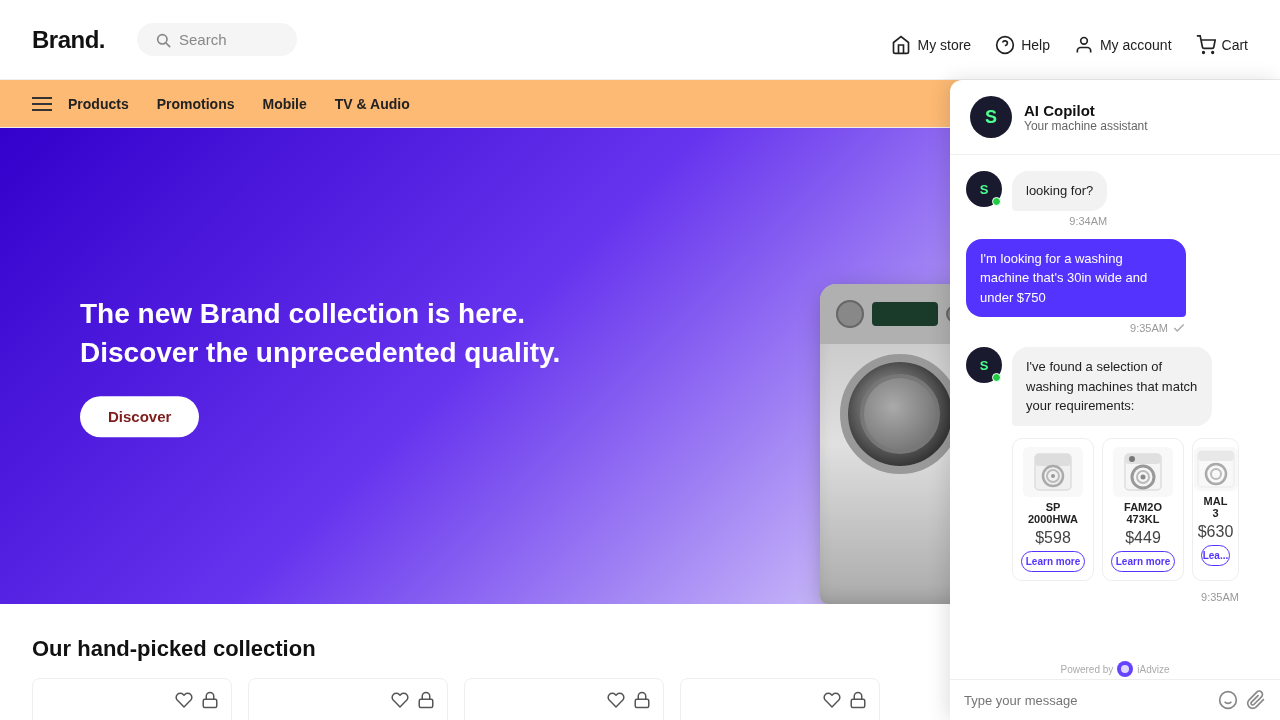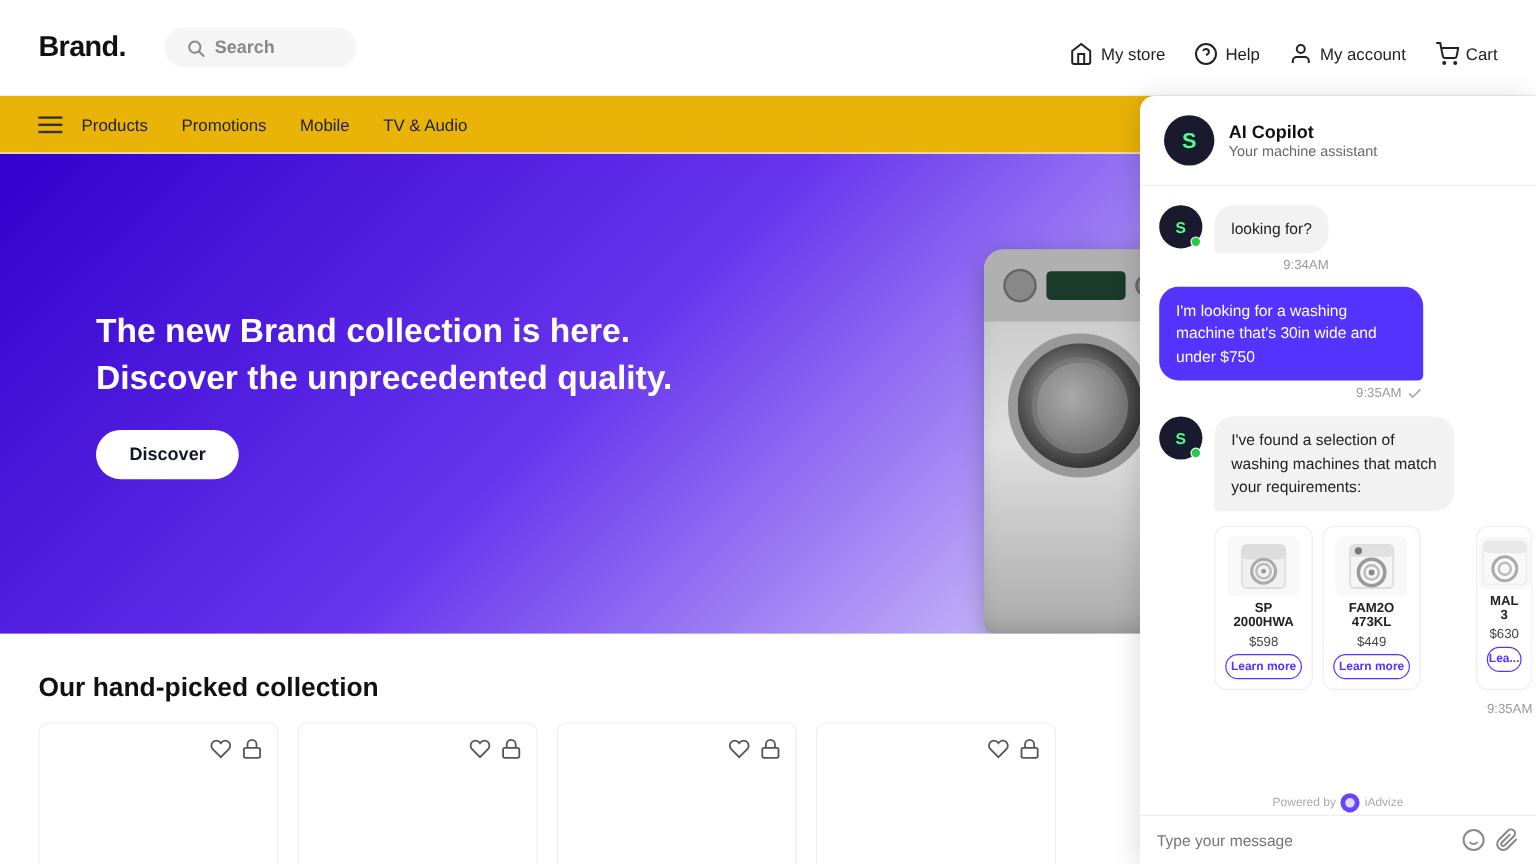--- a/index.html
+++ b/index.html
@@ -9,51 +9,51 @@
     .top-nav {
       display: flex; align-items: center; justify-content: space-between;
       padding: 0 32px; height: 80px; border-bottom: 1px solid #eee; background: #fff;
       position: relative; z-index: 100;
     }
     .brand-logo { font-size: 24px; font-weight: 800; color: #111; letter-spacing: -0.5px; }
     .brand-logo span { color: #111; }
     .search-bar {
       display: flex; align-items: center; gap: 8px;
       background: #f5f5f5; border-radius: 24px; padding: 8px 18px;
-      cursor: pointer; min-width: 160px; font-weight: bold;
+      cursor: pointer; min-width: 160px;
     }
     .search-bar .search-icon-svg { color: #888; font-size: 16px; }
     .search-bar-text { color: #888; font-size: 15px; }
     .top-nav-right { display: flex; align-items: center; gap: 24px; }
     .nav-action { display: flex; align-items: center; gap: 6px; cursor: pointer; color: #222; font-size: 14px; margin-top: 11px; }
     .nav-action svg { width: 20px; height: 20px; }
 
     
     .second-nav {
       display: flex; align-items: center;
-      padding: 0 32px; height: 48px; border-bottom: 1px solid #eee; background: #eab308;
-      position: relative; z-index: 100;
+      padding: 0 32px; height: 48px; border-bottom: 1px solid #eee; background: #fdba74;
+      position: relative; z-index: 100; font-weight: bold;
     }
     .hamburger { margin-right: 16px; cursor: pointer; display: flex; flex-direction: column; gap: 4px; }
     .hamburger span { width: 20px; height: 2px; background: #333; display: block; }
     .second-nav-links { display: flex; align-items: center; gap: 28px; flex: 1; }
     .second-nav-link { font-size: 14px; color: #222; cursor: pointer; }
     .second-nav-right { display: flex; gap: 24px; }
     .second-nav-right-link { font-size: 14px; color: #222; cursor: pointer; }
 
     
     .hero {
-      position: relative; height: 400px;
+      position: relative; height: 476px;
       background: linear-gradient(135deg, #3300cc 0%, #6633ee 40%, #c8b8f8 75%, #f0eeff 100%);
       overflow: hidden;
     }
     .hero-content { position: absolute; left: 80px; top: 50%; transform: translateY(-50%); color: #fff; }
     .hero-title { font-size: 28px; font-weight: 600; line-height: 1.4; margin-bottom: 24px; }
     .hero-btn {
-      background: #fff; color: #0f172a; border: none; border-radius: 24px;
+      background: #fff; color: #7f1d1d; border: none; border-radius: 24px;
       padding: 12px 28px; font-size: 15px; font-weight: 600; cursor: pointer;
     }
     .hero-img {
       position: absolute; right: 280px; bottom: 0; width: 200px; height: 380px;
       display: flex; align-items: flex-end; justify-content: center;
     }
 
     
     .below-hero { padding: 32px 32px 0; background: #fff; }
     .section-title { font-size: 22px; font-weight: 700; color: #111; margin-bottom: 16px; }
@@ -112,21 +112,21 @@
 
     
     .chat-products { display: flex; gap: 8px; margin-top: 6px; overflow: hidden; }
     .chat-product-card {
       width: 82px; background: #fff; border: 1px solid #eee; border-radius: 10px;
       padding: 8px; display: flex; flex-direction: column; align-items: center; gap: 4px;
       flex-shrink: 0;
     }
     .chat-product-img { width: 60px; height: 50px; background: #f8f8f8; border-radius: 6px; display: flex; align-items: center; justify-content: center; }
     .chat-product-name { font-size: 11px; font-weight: 600; color: #222; text-align: center; }
-    .chat-product-price { font-size: 11px; color: #444; }
+    .chat-product-price { font-size: 16px; color: #444; }
     .chat-product-btn {
       width: 100%; background: #fff; border: 1.5px solid #5533ff; color: #5533ff;
       border-radius: 20px; padding: 4px 0; font-size: 10px; font-weight: 600; cursor: pointer; text-align: center;
     }
 
     .chat-footer-powered { font-size: 10px; color: #aaa; text-align: center; padding: 4px 0 2px; display: flex; align-items: center; justify-content: center; gap: 4px; }
     .powered-logo { width: 16px; height: 16px; background: #6644ff; border-radius: 50%; display: inline-flex; align-items: center; justify-content: center; }
 
     .chat-input-row {
       display: flex; align-items: center; gap: 8px;
@@ -379,21 +379,21 @@
                 <circle cx="22" cy="27" r="6" fill="none" stroke="#bbb" stroke-width="2"></circle>
                 <circle cx="22" cy="27" r="2.5" fill="#888"></circle>
                 <rect x="8" y="6" width="6" height="6" rx="3" fill="#777"></rect>
               </svg>
             </div>
             <div class="chat-product-name">FAM2O 473KL</div>
             <div class="chat-product-price">$449</div>
             <div class="chat-product-btn">Learn more</div>
           </div>
 
-          <div class="chat-product-card" style="width:47px;overflow:hidden;margin-left:38px;">
+          <div class="chat-product-card" style="width:47px;overflow:hidden;">
             <div class="chat-product-img" style="width:44px;height:44px;">
               <svg width="44" height="44" viewBox="0 0 44 44">
                 <rect x="4" y="4" width="36" height="36" rx="4" fill="#f8f8f8" stroke="#eee" stroke-width="1.5"></rect>
                 <rect x="4" y="4" width="36" height="10" rx="4" fill="#e8e8e8"></rect>
                 <circle cx="22" cy="27" r="10" fill="none" stroke="#aaa" stroke-width="2.5"></circle>
                 <circle cx="22" cy="27" r="5" fill="none" stroke="#bbb" stroke-width="2"></circle>
               </svg>
             </div>
             <div class="chat-product-name">MAL 3</div>
             <div class="chat-product-price">$630</div>

